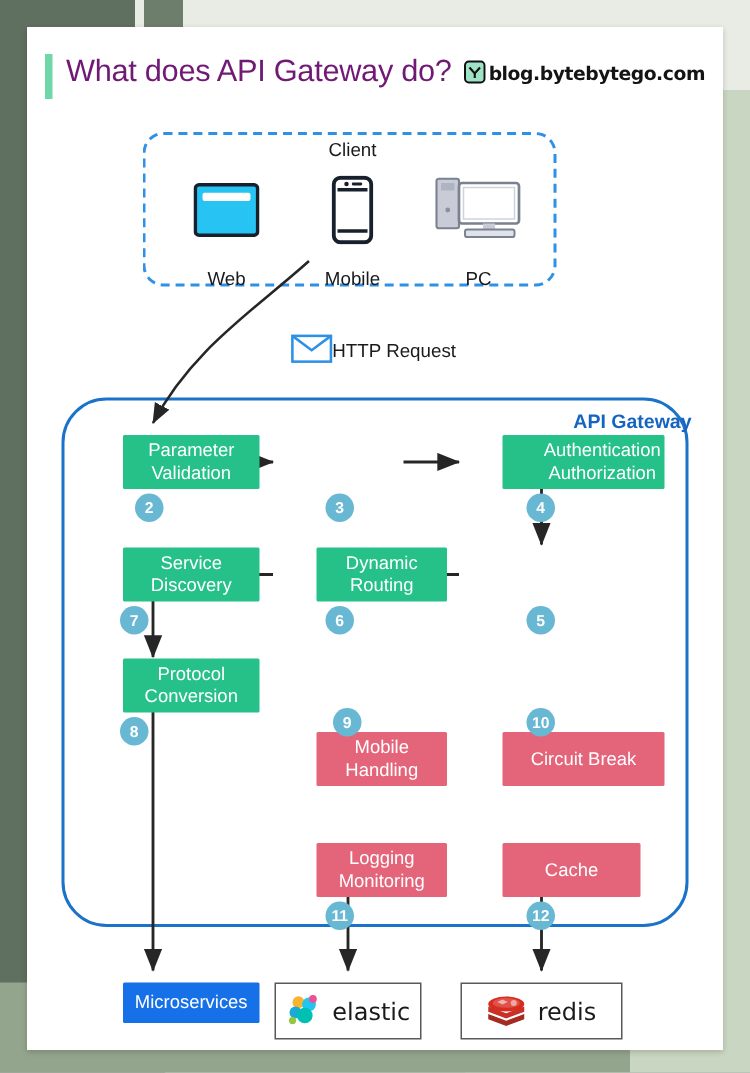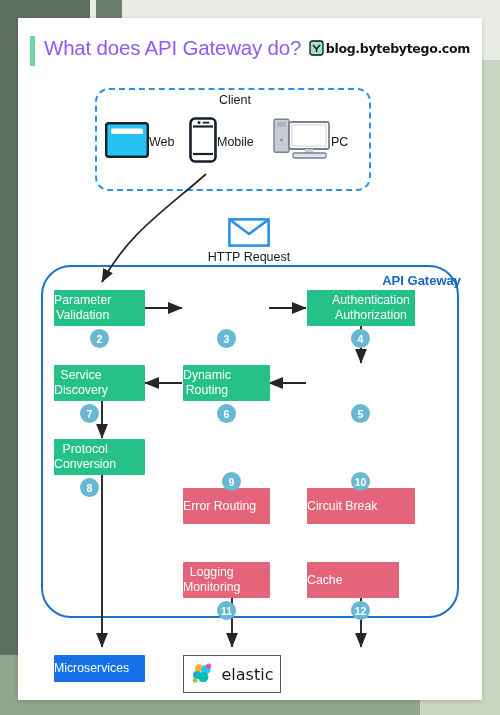--- a/index.html
+++ b/index.html
@@ -47,21 +47,21 @@
   #header {
     position: absolute; left: 0; top: 14px; width: 464px; height: 40px;
   }
   #title-bar {
     position: absolute; left: 12px; top: 4px;
     width: 5px; height: 30px;
     background: #6fd6a8;
   }
   #page-title {
     position: absolute; left: 26px; top: 4px;
-    font-size: 20.5px; color: #8b5cf6; letter-spacing: -0.2px;
+    font-size: 20.5px; color: #701a75; letter-spacing: -0.2px;
     white-space: nowrap;
   }
   #brand {
     position: absolute; right: 12px; top: 8px;
     display: flex; align-items: center; gap: 2px;
   }
   #brand-logo { width: 15px; height: 16px; display: block; }
   #brand-text {
     font-size: 12.5px; color: #141414; font-weight: 700;
     font-family: "DejaVu Sans", sans-serif; letter-spacing: -0.3px;
@@ -73,52 +73,53 @@
     width: 276px; height: 103px;
     border: 2.5px dashed #2f90e8;
     border-radius: 14px;
   }
   #client-label {
     position: absolute; left: 0; top: 3px; width: 276px;
     text-align: center; font-size: 12.5px; color: #1a1a1a;
   }
   .client-item {
     position: absolute; top: 26px; width: 92px;
-    display: flex; flex-direction: row; align-items: center;
+    display: flex; flex-direction: column; align-items: center; gap: 12px;
   }
   .client-icon { height: 47px; display: flex; align-items: center; }
   .client-name { margin-top: 4px; font-size: 12.5px; color: #1a1a1a; }
 
   
   #http-block {
     position: absolute; left: 176px; top: 200px;
     width: 110px;
-    display: flex; flex-direction: column; align-items: center;
+    display: flex; flex-direction: row; align-items: center;
   }
   #http-label { margin-top: 3px; font-size: 12.5px; color: #1a1a1a; white-space: nowrap; }
 
   
   #gateway-box {
     position: absolute; left: 23px; top: 247px;
     width: 418px; height: 353px;
     border: 2.2px solid #1a73c8;
     border-radius: 30px;
   }
   #gateway-title {
     position: absolute; left: 0; top: 6px; width: 418px;
     text-align: right; font-size: 13px; font-weight: bold; color: #1565c0;
   }
 
   
   .pbox {
     position: absolute;
-    display: flex; align-items: center; justify-content: flex-start;
+    display: flex; align-items: center; justify-content: center;
     text-align: center;
     color: #ffffff; font-size: 12.3px; line-height: 1.22;
     border-radius: 1px;
+    margin-left: 28px;
   }
   .pbox.green  { background: #25c189; }
   .pbox.red    { background: #e4647a; }
   .pbox.blue   { background: #1671e8; }
 
   
   .badge {
     position: absolute;
     width: 19px; height: 19px; border-radius: 50%;
     background: #68b8d4;
@@ -271,21 +272,21 @@
   <div class="badge" style="left:333px; top:386px;">5</div>
 
   <div class="pbox green" style="left:36px; top:421px; width:91px; height:36px;">
     <span><span>Protocol</span><br>
           <span>Conversion</span></span>
   </div>
   <div class="badge" style="left:62px; top:460px;">8</div>
 
   <div class="badge" style="left:204px; top:454px;">9</div>
   <div class="pbox red" style="left:165px; top:470px; width:87px; height:36px;">
-    <span>Error Routing</span>
+    <span>Mobile Handling</span>
   </div>
 
   <div class="badge" style="left:333px; top:454px;">10</div>
   <div class="pbox red" style="left:289px; top:470px; width:108px; height:36px;">
     <span>Circuit Break</span>
   </div>
 
   <div class="pbox red" style="left:165px; top:544px; width:87px; height:36px;">
     <span><span>Logging</span><br>
           <span>Monitoring</span></span>
@@ -306,14 +307,25 @@
       <circle cx="8.0" cy="6.2" r="4.0" fill="#f9b42d"></circle>
       <circle cx="15.0" cy="7.6" r="4.6" fill="#20c5f0"></circle>
       <circle cx="6.0" cy="13.0" r="4.0" fill="#1ba9d6"></circle>
       <circle cx="12.2" cy="15.0" r="5.2" fill="#00bfb3"></circle>
       <circle cx="17.6" cy="4.0" r="2.6" fill="#ee5098"></circle>
       <circle cx="4.0" cy="18.4" r="2.4" fill="#93c83e"></circle>
     </svg>
     <span class="store-text">elastic</span>
   </div>
 
+  <div class="store-box" style="left:289px; top:637px; width:108px;">
+    <svg width="27" height="23" viewBox="0 0 27 23">
+      <path d="M13.5 17.5 L1.5 13 L1.5 16.5 L13.5 21 L25.5 16.5 L25.5 13 Z" fill="#a32b22"></path>
+      <path d="M13.5 12.5 L1.5 8 L1.5 11.5 L13.5 16 L25.5 11.5 L25.5 8 Z" fill="#c8302a"></path>
+      <ellipse cx="13.5" cy="6.3" rx="12" ry="5" fill="#d82c20"></ellipse>
+      <ellipse cx="13.5" cy="5.6" rx="9" ry="3.3" fill="#ffffff" opacity="0.18"></ellipse>
+      <path d="M7.5 5 L11 3.4 L14.5 5 L11 6.7 Z" fill="#ffffff" opacity="0.55"></path>
+      <circle cx="18.5" cy="5.6" r="2" fill="#ffffff" opacity="0.5"></circle>
+    </svg>
+    <span class="store-text">redis</span>
+  </div>
 
 </div>
 
 </body></html>

